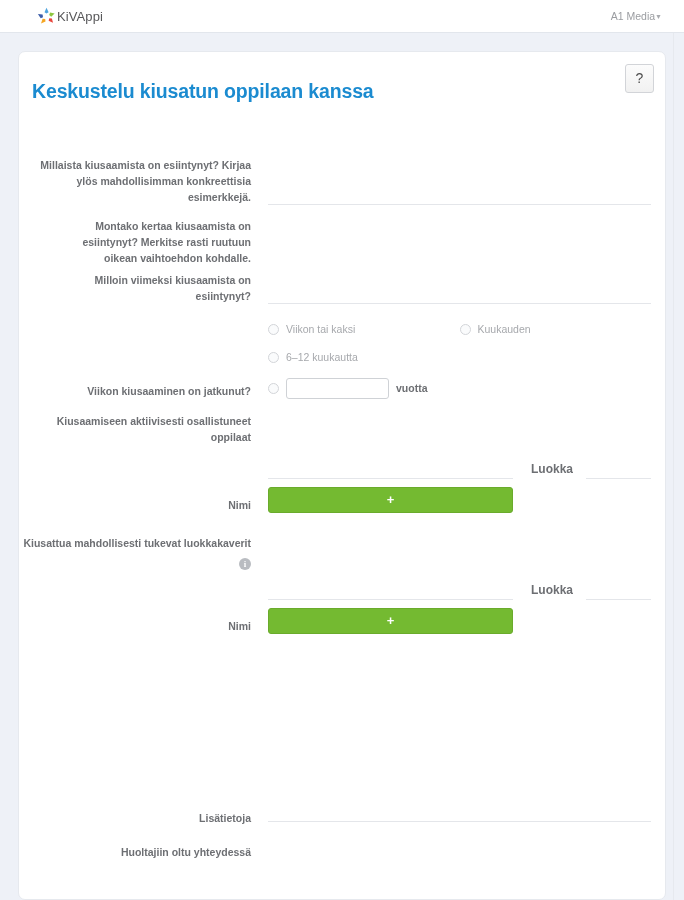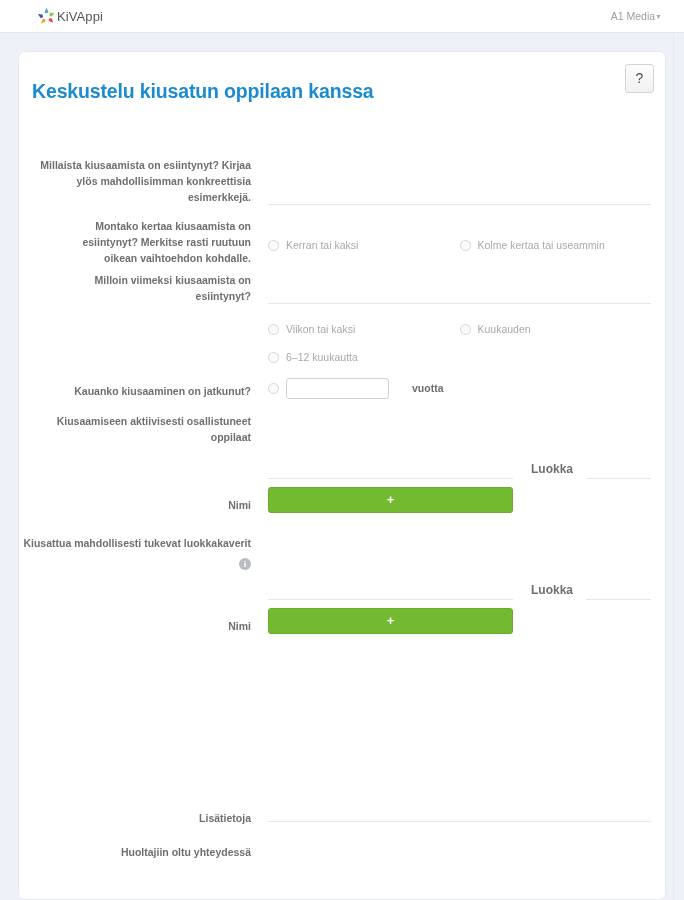--- a/index.html
+++ b/index.html
@@ -150,21 +150,21 @@
     border: 1px solid #d3d5d9;
     background: #fafbfc;
     flex: 0 0 11px;
     margin-top: 2px;
   }
   .radio-text { padding-top: 0; }
 
   .years-row {
     display: flex;
     align-items: center;
-    gap: 23px;
+    gap: 7px;
   }
   .years-box {
     width: 103px;
     height: 21px;
     border: 1px solid #cfd2d6;
     border-radius: 3px;
     background: #fff;
     outline: none;
     font-size: 11px;
     padding: 0 5px;
@@ -282,44 +282,32 @@
       <div class="row" style="margin-bottom:11px;">
         <div class="lbl">Millaista kiusaamista on esiintynyt? Kirjaa ylös mahdollisimman konkreettisia esimerkkejä.</div>
         <div class="ctl">
           <div style="height:62px;"></div>
           <input class="input-line" type="text" value="" style="">
         </div>
       </div>
 
       <div class="row" style="margin-bottom:4px;">
         <div class="lbl sp-lbl">Montako kertaa kiusaamista on esiintynyt? Merkitse rasti ruutuun oikean vaihtoehdon kohdalle.</div>
-        <div class="ctl">
-          <div class="radio-grid">
-            <label class="radio-opt">
-              <span class="radio-dot"></span>
-              <span class="radio-text">Kerran tai kaksi</span>
-            </label>
-            <label class="radio-opt">
-              <span class="radio-dot"></span>
-              <span class="radio-text">Kolme kertaa tai useammin</span>
-            </label>
-          </div>
-        </div>
       </div>
 
       <div class="row" style="margin-bottom:18px;">
         <div class="lbl sp-lbl">Milloin viimeksi kiusaamista on esiintynyt?</div>
         <div class="ctl">
           <div style="height:14px;"></div>
           <input class="input-line" type="text" value="" style="">
         </div>
       </div>
 
       <div class="row" style="margin-bottom:10px;">
-        <div class="lbl sp-lbl">Kauanko kiusaaminen on jatkunut?</div>
+        <div class="lbl sp-lbl">Viikon kiusaaminen on jatkunut?</div>
         <div class="ctl">
           <div class="radio-grid">
             <label class="radio-opt">
               <span class="radio-dot"></span>
               <span class="radio-text">Viikon tai kaksi</span>
             </label>
             <label class="radio-opt">
               <span class="radio-dot"></span>
               <span class="radio-text">Kuukauden</span>
             </label>

